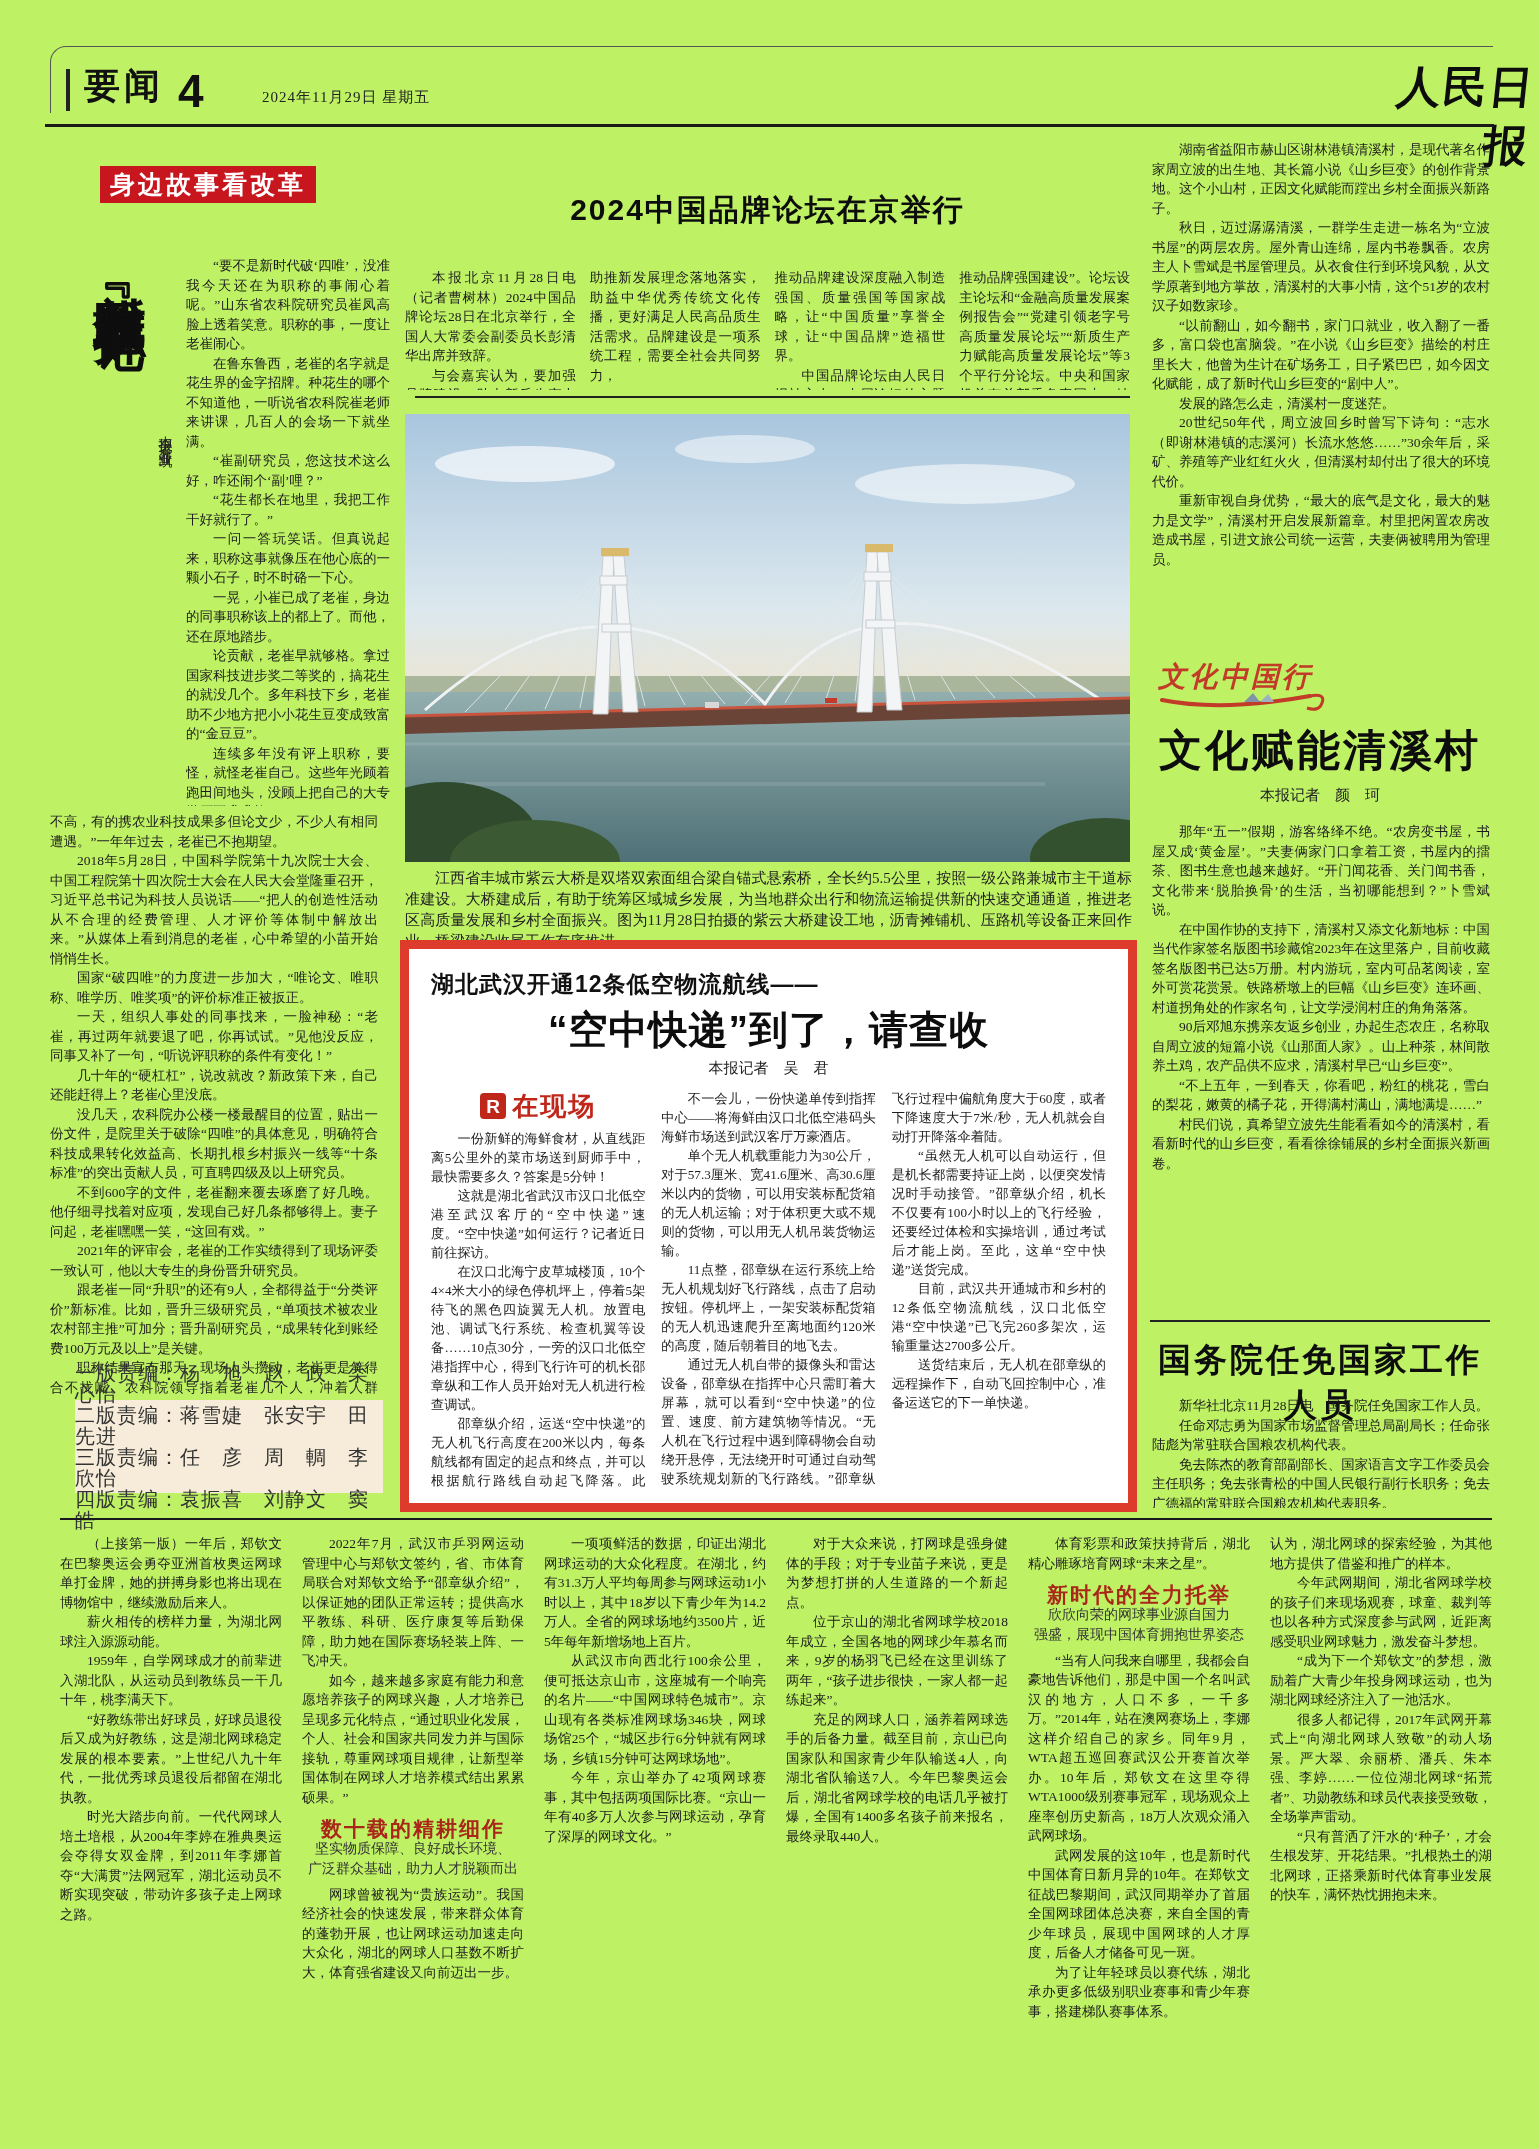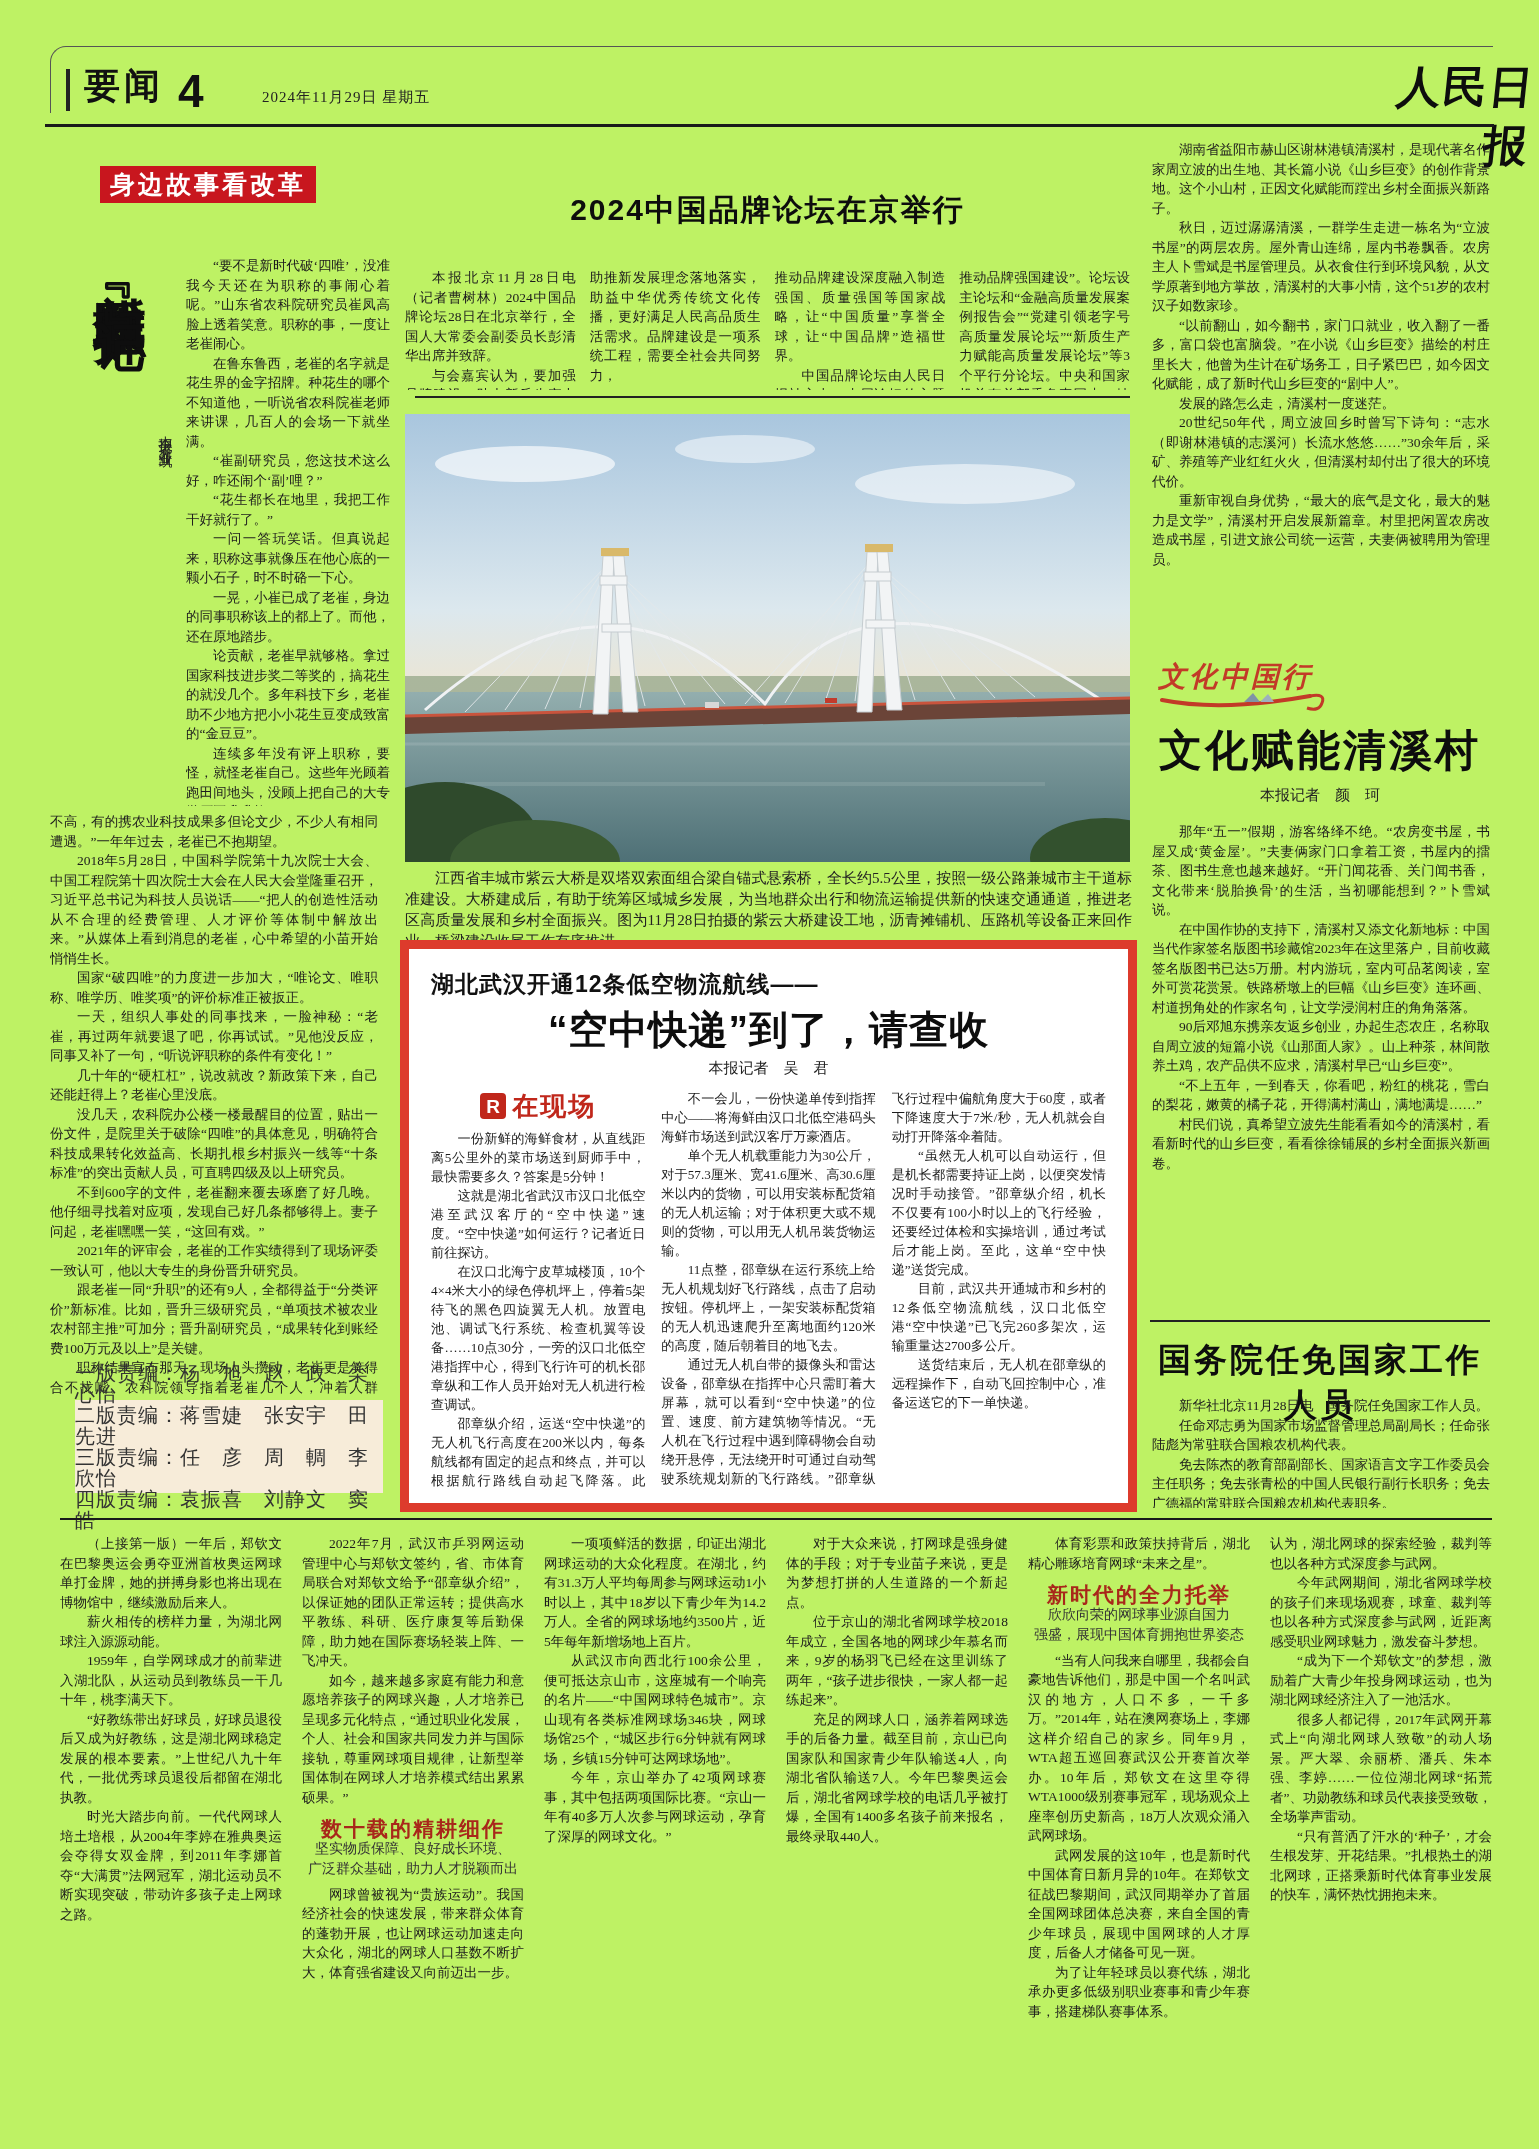--- a/index.html
+++ b/index.html
@@ -325,21 +325,21 @@
         <div class="sh-line">欣欣向荣的网球事业源自国力</div>
         <div class="sh-line">强盛，展现中国体育拥抱世界姿态</div>
       </div>
       <div>
           <p>“当有人问我来自哪里，我都会自豪地告诉他们，那是中国一个名叫武汉的地方，人口不多，一千多万。”2014年，站在澳网赛场上，李娜这样介绍自己的家乡。同年9月，WTA超五巡回赛武汉公开赛首次举办。10年后，郑钦文在这里夺得WTA1000级别赛事冠军，现场观众上座率创历史新高，18万人次观众涌入武网球场。</p>
           <p>武网发展的这10年，也是新时代中国体育日新月异的10年。在郑钦文征战巴黎期间，武汉同期举办了首届全国网球团体总决赛，来自全国的青少年球员，展现中国网球的人才厚度，后备人才储备可见一斑。</p>
           <p>为了让年轻球员以赛代练，湖北承办更多低级别职业赛事和青少年赛事，搭建梯队赛事体系。</p>
         </div>
     </div>
     <div class="bcol cont">
-        <p>认为，湖北网球的探索经验，裁判等也以各种方式深度参与武网。</p>
+        <p>认为，湖北网球的探索经验，为其他地方提供了借鉴和推广的样本。</p>
         <p>今年武网期间，湖北省网球学校的孩子们来现场观赛，球童、裁判等也以各种方式深度参与武网，近距离感受职业网球魅力，激发奋斗梦想。</p>
         <p>“成为下一个郑钦文”的梦想，激励着广大青少年投身网球运动，也为湖北网球经济注入了一池活水。</p>
         <p>很多人都记得，2017年武网开幕式上“向湖北网球人致敬”的动人场景。严大翠、余丽桥、潘兵、朱本强、李婷……一位位湖北网球“拓荒者”、功勋教练和球员代表接受致敬，全场掌声雷动。</p>
         <p>“只有普洒了汗水的‘种子’，才会生根发芽、开花结果。”扎根热土的湖北网球，正搭乘新时代体育事业发展的快车，满怀热忱拥抱未来。</p>
       </div>
   </div>
 
 </div>
 
 </body></html>

